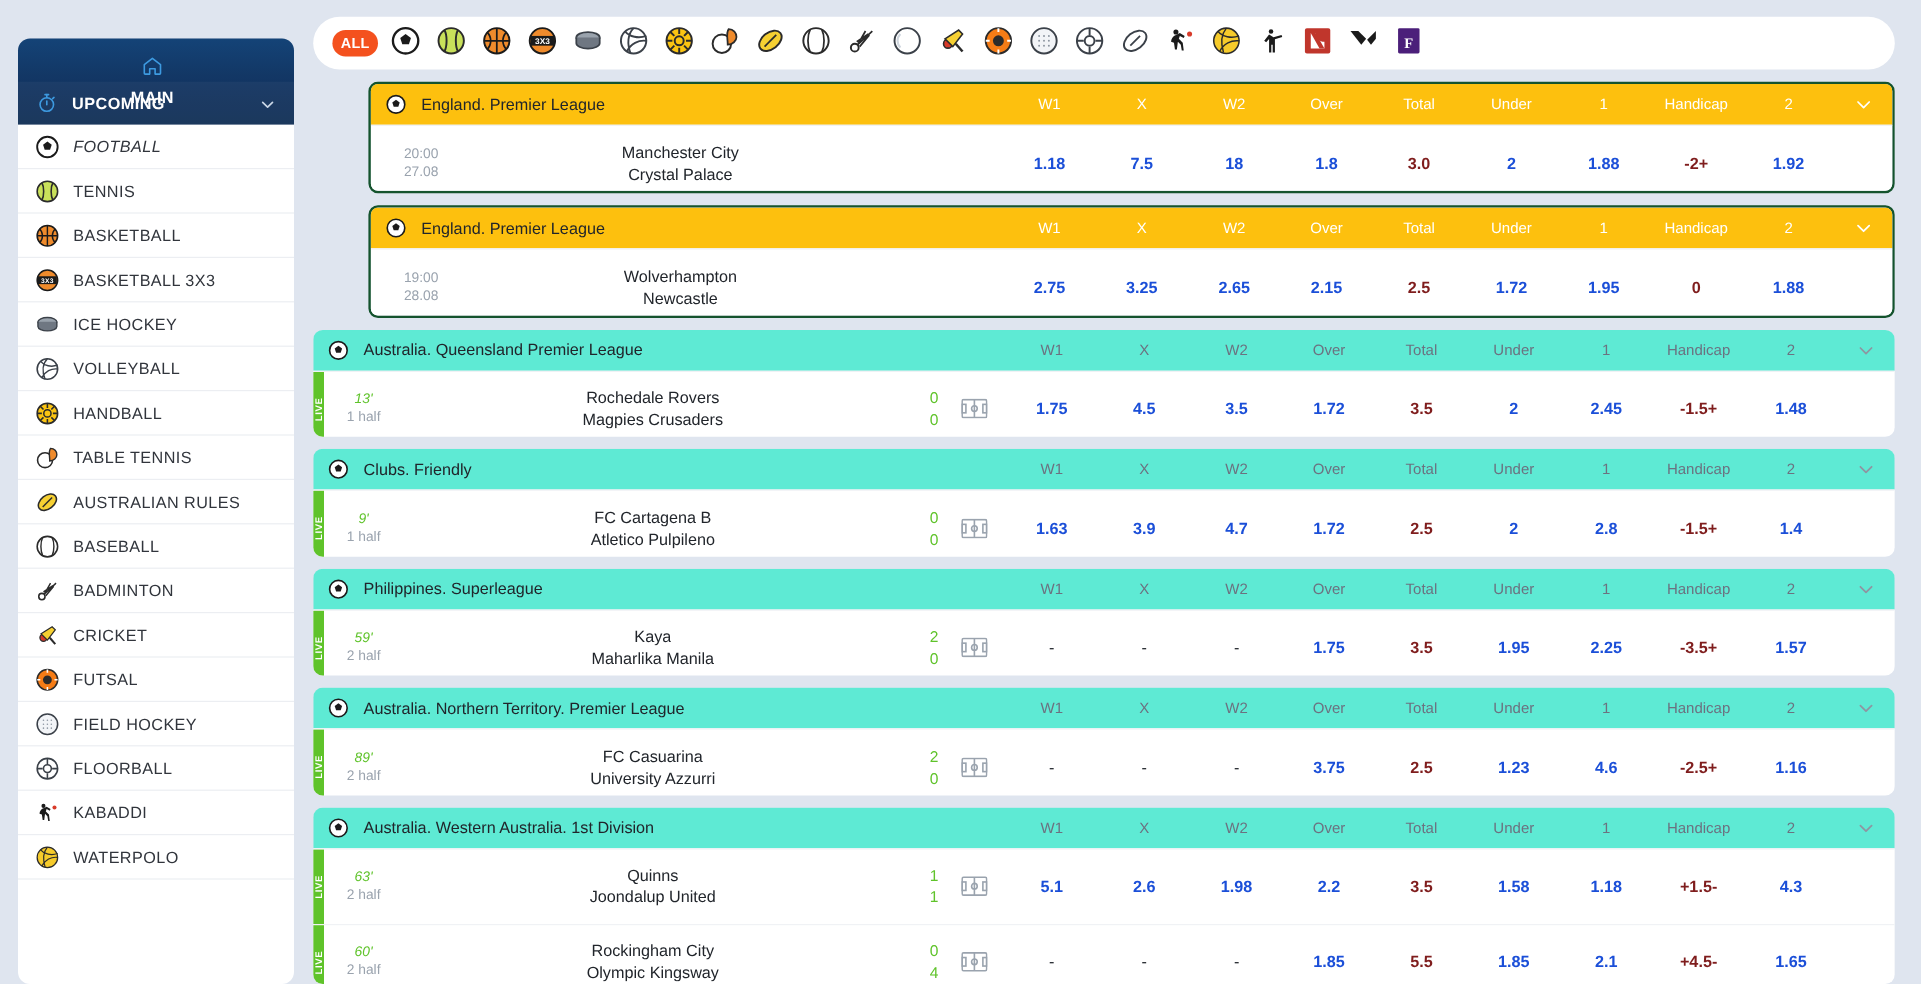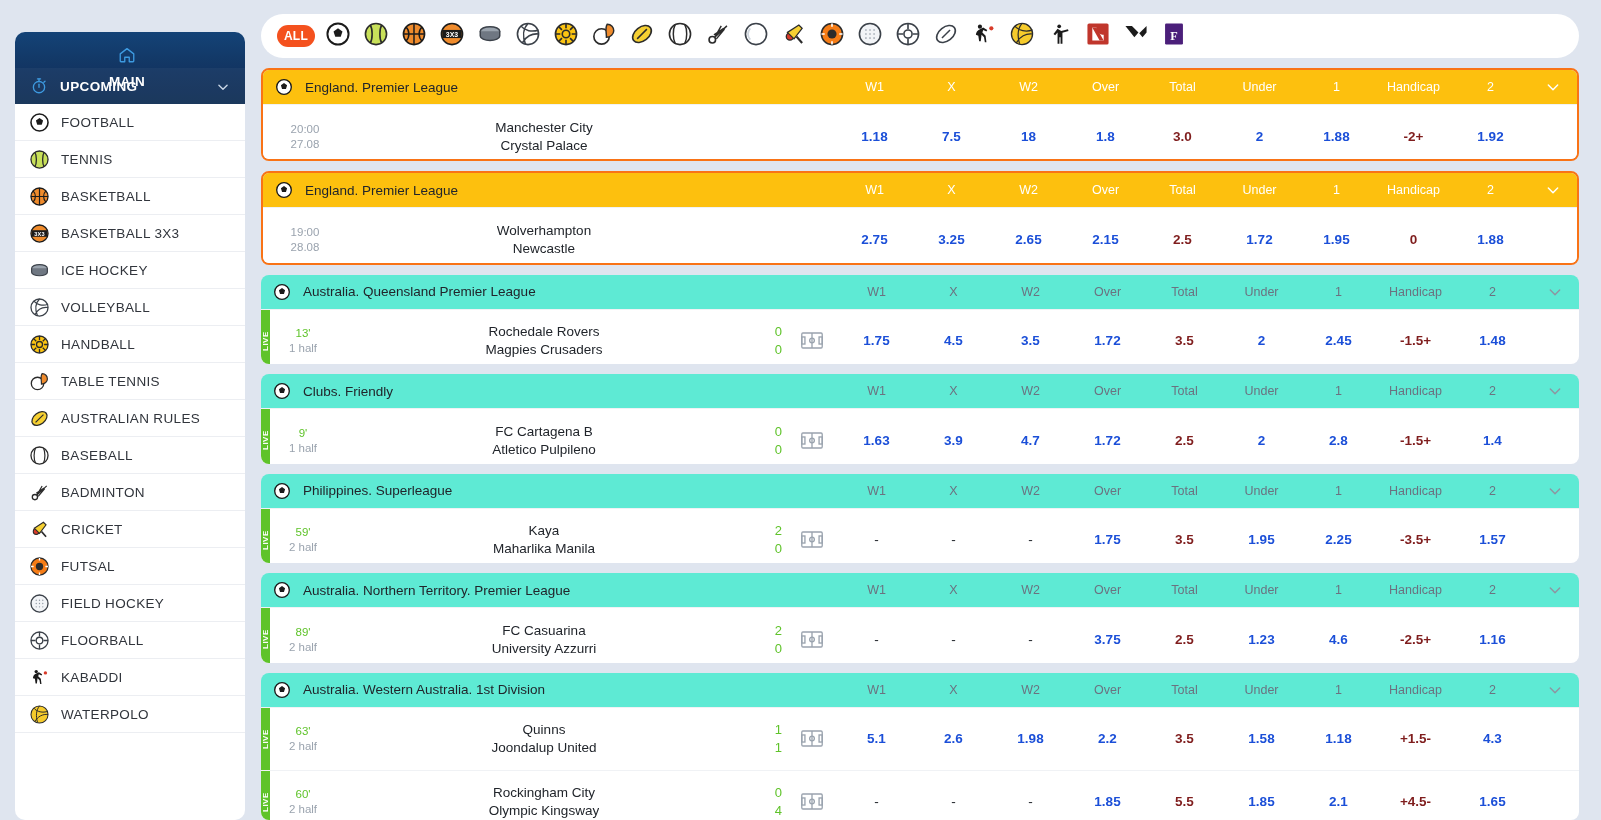--- a/index.html
+++ b/index.html
@@ -33,21 +33,21 @@
   .side-head .chev { position:absolute; right: 15px; top: 12px; }
   .side-list {
     background: #fff; border-radius: 0 0 10px 10px;
     flex: 1; overflow: hidden;
   }
   .side-item {
     height: 37px; display: flex; align-items: center; gap: 11px;
     padding: 0 14px; border-bottom: 1px solid #eceef2;
     font-size: 13.5px; color: #31353c; letter-spacing: .35px;
   }
-  .side-item:first-child { border-radius: 0; }
+  .side-item:first-child { border-radius: 0; font-style: italic; }
   .side-item .sico { width: 21px; height: 21px; flex: 0 0 21px; display:flex; align-items:center; justify-content:center;}
   .side-item .slabel { white-space: nowrap; }
 
   
   .main { flex: 1; padding: 14px 22px 0 16px; display:flex; flex-direction:column; gap: 10px; min-width:0; }
 
   .sportbar {
     background: #fff; border-radius: 22px; height: 44px;
     display: flex; align-items: center; gap: 0px; padding: 0 12px;
     flex: 0 0 44px;
@@ -57,21 +57,21 @@
     background: #f4511e; color:#fff; border-radius: 12px;
     width: 38px; height: 22px; font-size: 12px; font-weight: bold;
     display:flex; align-items:center; justify-content:center;
     margin-right: 4px; letter-spacing:.3px;
   }
   .sp-all-wrap { width: 46px; flex:0 0 46px; display:flex; align-items:center; justify-content:flex-end; }
 
   .feed { display: flex; flex-direction: column; gap: 10px; overflow: hidden; }
 
   .lg { border-radius: 8px; overflow: hidden; }
-  .lg.featured { border: 2px solid #f97316; border-radius: 8px; }
+  .lg.featured { border: 2px solid #14532d; border-radius: 8px; margin-left: 46px; }
 
   .lg-head {
     display: flex; align-items: center; height: 34px;
     background: #5eead4; padding-left: 12px;
   }
   .lg.featured .lg-head { background: #fdc00e; }
   .lg-head .ballico { width: 22px; flex: 0 0 22px; display:flex; align-items:center; }
   .lg-title {
     font-size: 13.5px; color: #21252b; margin-left: 8px; white-space: nowrap;
     flex: 0 0 auto;
@@ -94,21 +94,21 @@
     display: flex; align-items: center; justify-content: center;
     writing-mode: vertical-rl; transform: rotate(180deg);
   }
   .livebar.off { background: transparent; }
   .mtime {
     width: 62px; flex: 0 0 62px; display:flex; flex-direction:column;
     align-items:center; justify-content:center; gap: 3px; padding-left: 4px;
   }
   .mtime .t1 { font-size: 11.5px; color: #9aa3ae; }
   .mtime .t2 { font-size: 11.5px; color: #9aa3ae; }
-  .mrow.live .mtime .t1 { color: #5fc32a; }
+  .mrow.live .mtime .t1 { color: #5fc32a; font-style: italic; }
   .mrow.live .mtime .t2 { color: #9aa3ae; }
   .mteams {
     flex: 1 1 auto; display:flex; flex-direction:column; justify-content:center;
     gap: 3px; padding-left: 6px; min-width: 0; align-items: center;
   }
   .mteams div { font-size: 13.5px; color: #21252b; white-space: nowrap; overflow:hidden; text-overflow:ellipsis; }
   .mscore {
     width: 36px; flex: 0 0 36px; display:flex; flex-direction:column;
     align-items:flex-end; justify-content:center; gap: 3px; padding-right: 4px;
   }

